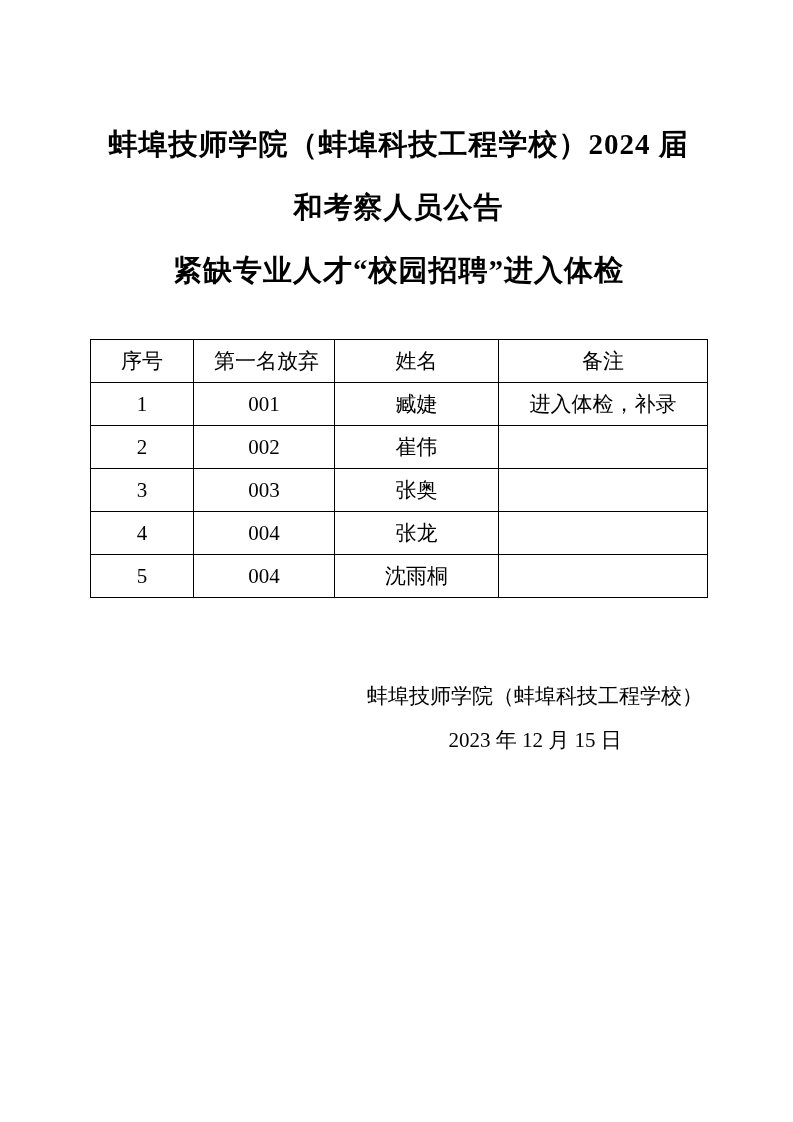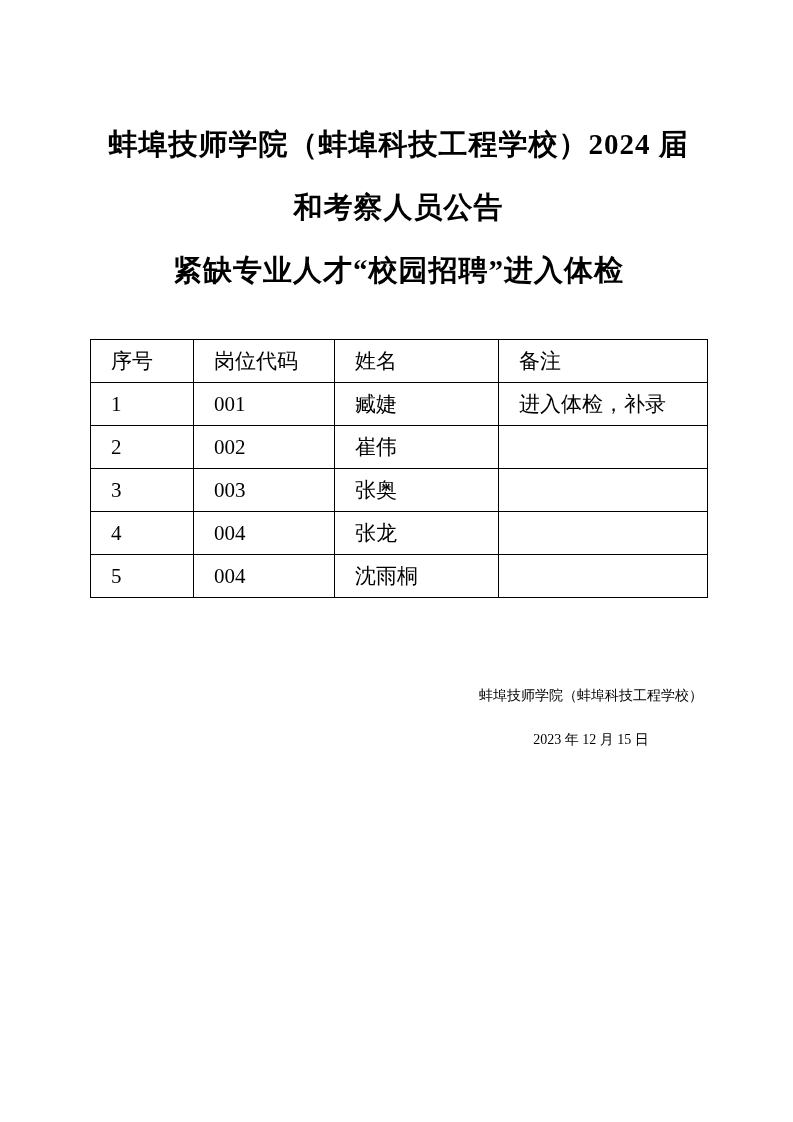--- a/index.html
+++ b/index.html
@@ -34,31 +34,31 @@
     table-layout: fixed;
     margin-top: 37px;
     margin-left: -4px;
     width: 617px;
   }
   table.candidates th,
   table.candidates td {
     border: 1.5px solid #000000;
     font-size: 21px;
     font-weight: normal;
-    text-align: left;
+    text-align: center;
     vertical-align: middle;
     height: 43px;
     padding: 0 20px;
     overflow: hidden;
     white-space: nowrap;
   }
   .footer {
     margin-top: 76px;
     text-align: right;
-    font-size: 14px;
+    font-size: 21px;
     line-height: 44px;
   }
   .footer-block {
     display: inline-block;
     text-align: center;
     white-space: nowrap;
   }
 </style>
 </head>
 <body>
@@ -75,21 +75,21 @@
   <table class="candidates">
     <colgroup>
       <col style="width:103px">
       <col style="width:141px">
       <col style="width:164px">
       <col style="width:209px">
     </colgroup>
     <thead>
       <tr>
         <th>序号</th>
-        <th>岗位代码</th>
+        <th>第一名放弃</th>
         <th>姓名</th>
         <th>备注</th>
       </tr>
     </thead>
     <tbody>
       <tr>
         <td>1</td>
         <td>001</td>
         <td>臧婕</td>
         <td>进入体检，补录</td>

